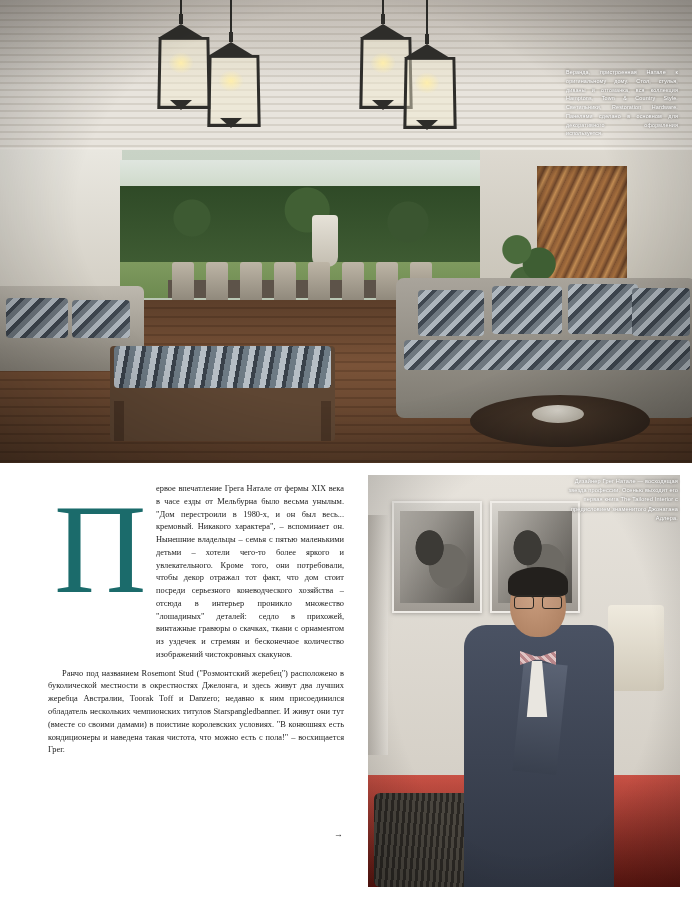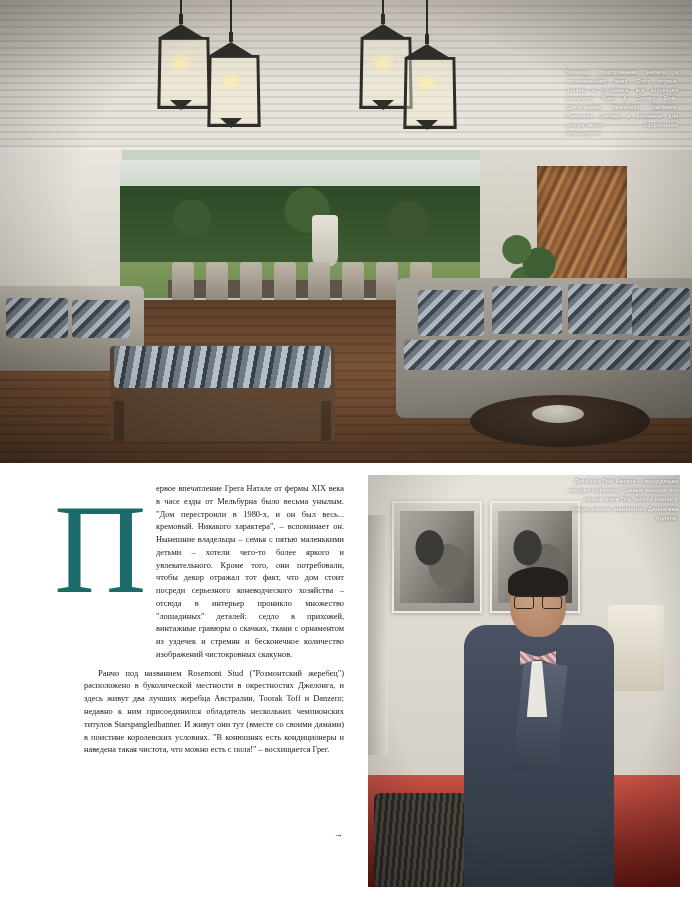--- a/index.html
+++ b/index.html
@@ -277,21 +277,21 @@
     color: #1a1a1a;
     text-align: justify;
     hyphens: auto;
   }
   .col-text p { margin: 0 0 6px 0; text-indent: 14px; }
   .col-text p.first {
     text-indent: 0;
     padding-left: 108px;
     min-height: 126px;
   }
-  .col-text p.second { text-indent: 14px; margin-left: 36px; }
+  .col-text p.second { text-indent: 14px; }
 
   .arrow-cont {
     position: absolute;
     left: 334px; top: 366px;
     font-size: 9px;
     color: #333;
   }
 
   
   .portrait {

